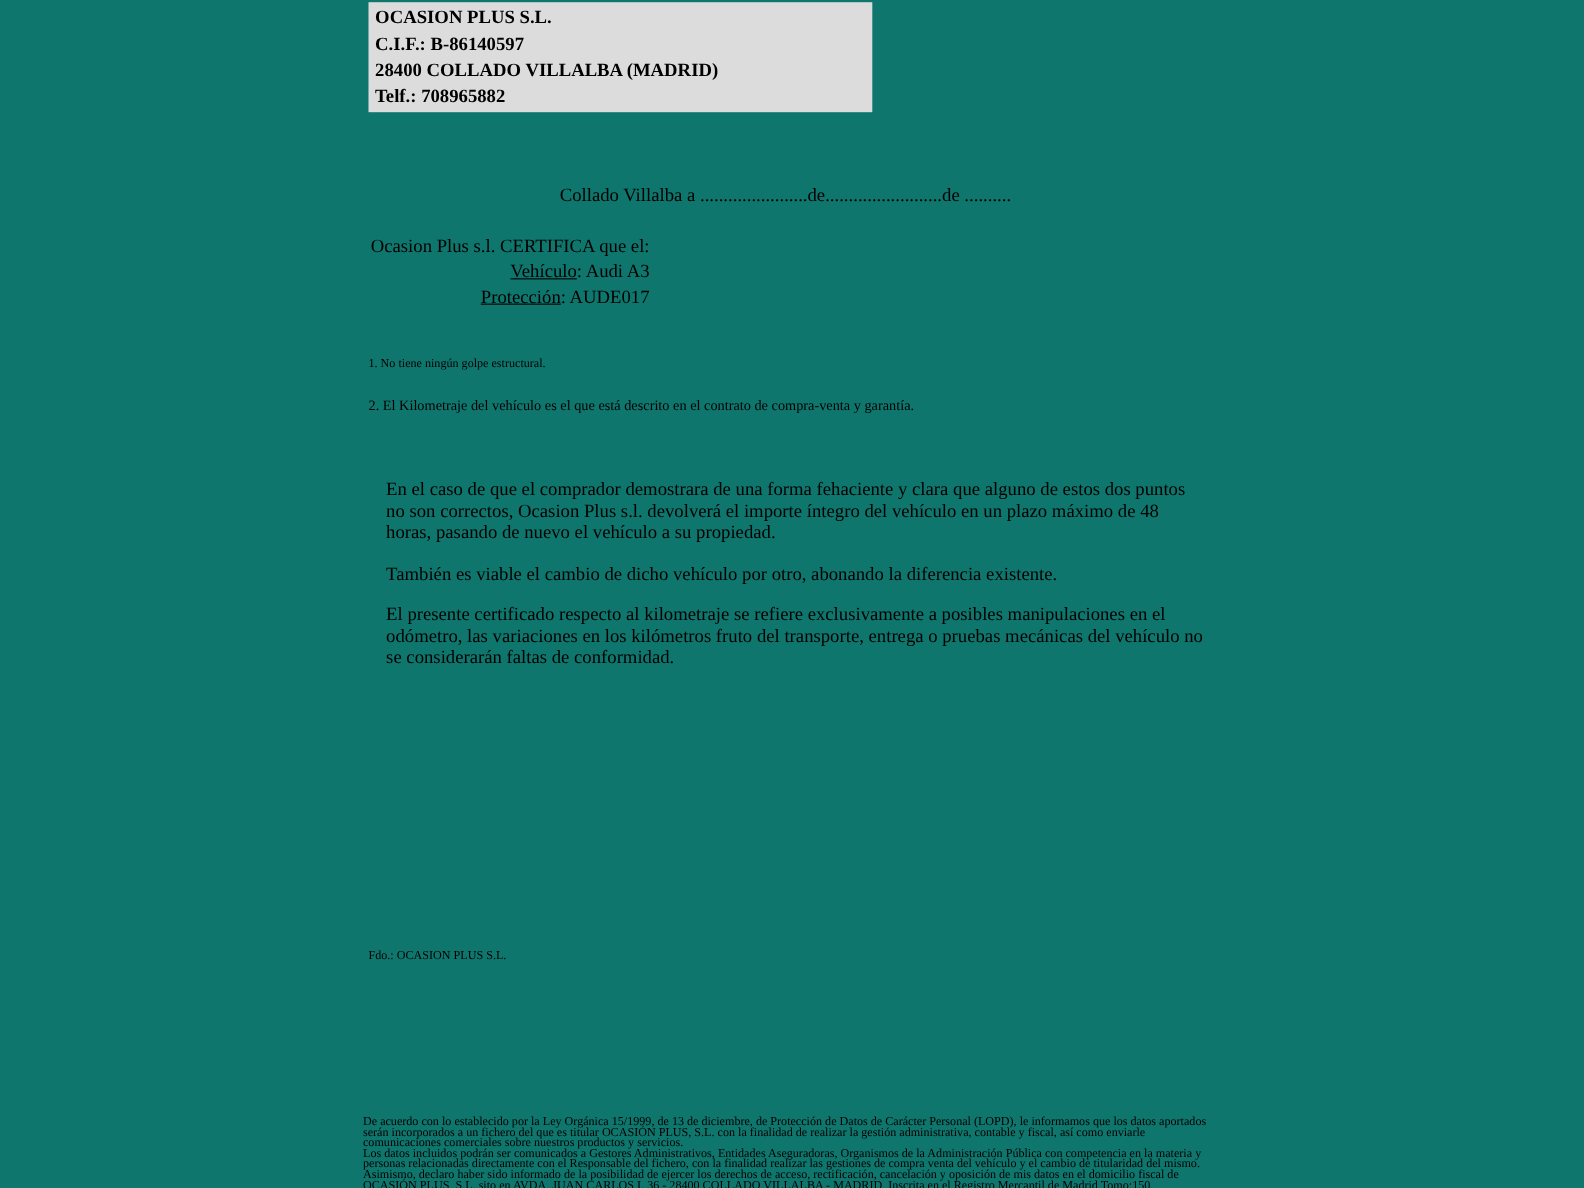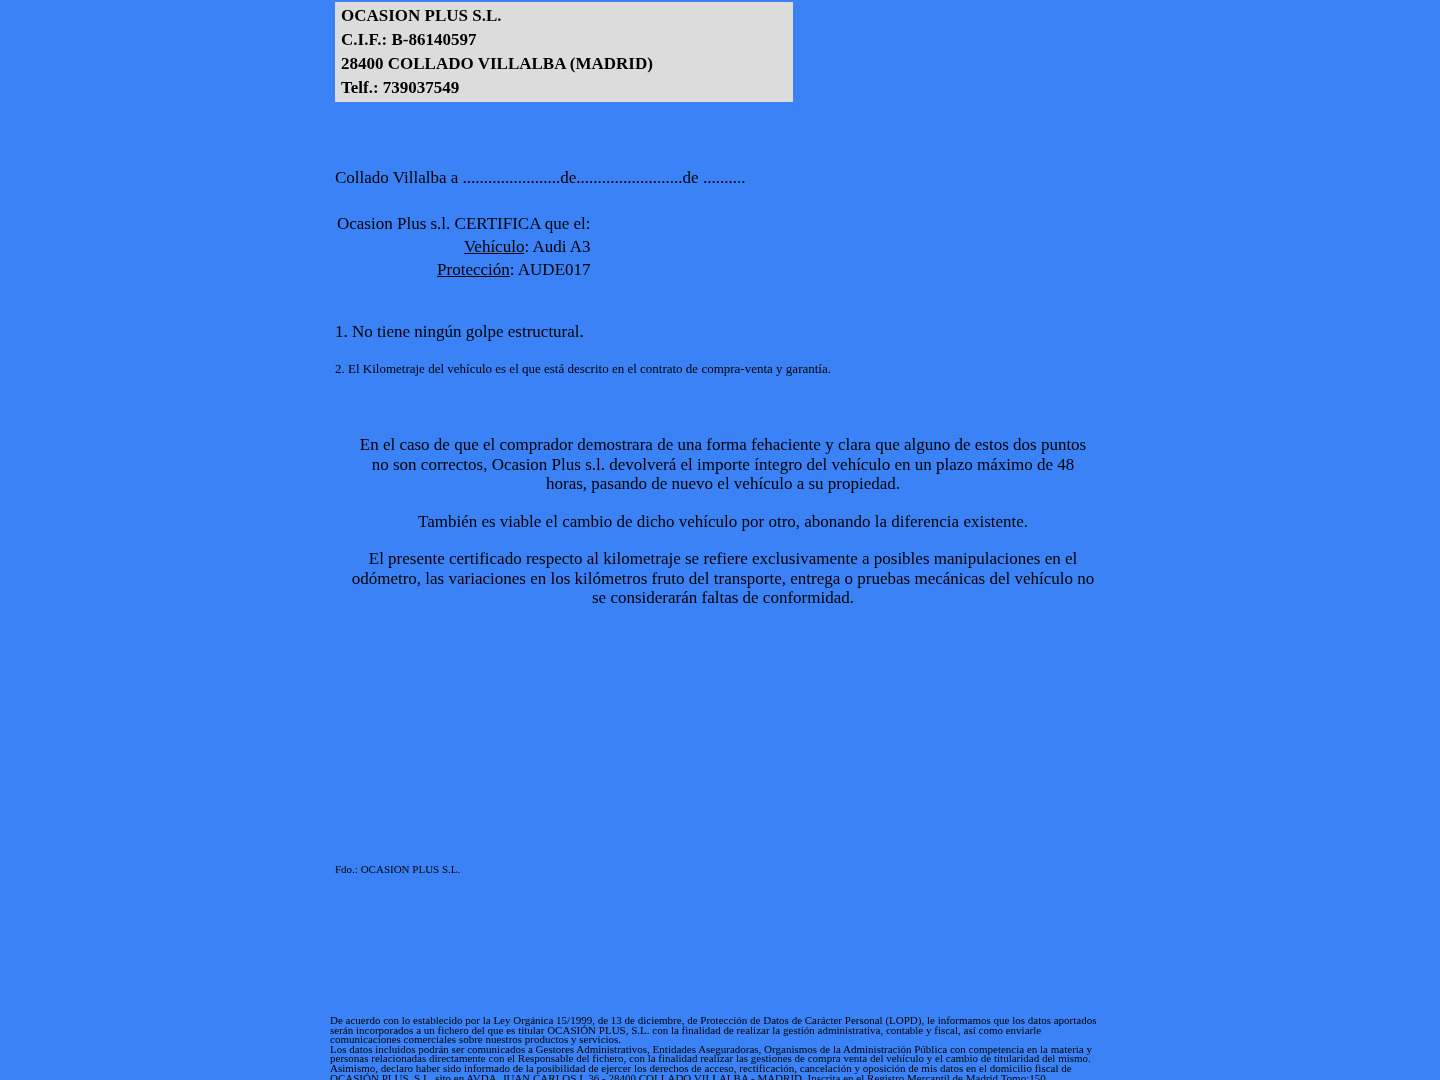--- a/index.html
+++ b/index.html
@@ -1,41 +1,41 @@
 <!DOCTYPE html>
 <html><head>
 <meta charset="utf-8">
 <style>
   html, body { margin: 0; padding: 0; background: #ffffff; }
   body { font-family: "Liberation Serif", serif; color: #000000; }
   .page {
     position: relative;
     width: 1440px;
     height: 1080px;
-    background: #3b82f6;
+    background: #0f766e;
     overflow: hidden;
   }
   .header-box {
     position: absolute;
     left: 335px;
     top: 2px;
     width: 446px;
     background: #dcdcdc;
     padding: 2px 6px;
     font-weight: bold;
     font-size: 17px;
     line-height: 24px;
   }
   .header-line { white-space: nowrap; }
   .date-line {
     position: absolute;
     left: 335px;
     top: 167px;
     width: 758px;
-    text-align: left;
+    text-align: center;
     font-size: 17px;
     line-height: 22px;
   }
   .certify-block {
     position: absolute;
     left: 337px;
     top: 212px;
     font-size: 17px;
     line-height: 23px;
     text-align: right;
@@ -43,40 +43,40 @@
   .field {
     display: inline-block;
     width: 80px;
   }
   .u { text-decoration: underline; }
   .point-1 {
     position: absolute;
     left: 335px;
     top: 322px;
     width: 760px;
-    font-size: 17px;
+    font-size: 11px;
     line-height: 19.5px;
   }
   .point-2 {
     position: absolute;
     left: 335px;
     top: 359px;
     width: 760px;
     font-size: 13px;
     line-height: 19.5px;
   }
   .body-text {
     position: absolute;
     left: 335px;
     top: 435px;
     width: 760px;
     font-size: 17px;
     line-height: 19.5px;
   }
-  .body-text p { margin: 0 0 18px 16px; text-align: center; }
+  .body-text p { margin: 0 0 18px 16px; }
   .signature-line {
     position: absolute;
     left: 335px;
     top: 858px;
     font-size: 11px;
     line-height: 22px;
   }
   .legal-text {
     position: absolute;
     left: 330px;
@@ -89,21 +89,21 @@
 </style>
 </head>
 <body>
 
 <div class="page">
 
   <div class="header-box">
     <div class="header-line">OCASION PLUS S.L.</div>
     <div class="header-line">C.I.F.: B-86140597</div>
     <div class="header-line">28400 COLLADO VILLALBA (MADRID)</div>
-    <div class="header-line">Telf.: 739037549</div>
+    <div class="header-line">Telf.: 708965882</div>
   </div>
 
   <div class="date-line">Collado Villalba a .......................de.........................de ..........</div>
 
   <div class="certify-block">
     <div>Ocasion Plus s.l. CERTIFICA que el:</div>
     <div>
       <span class="field"><span class="u">Vehículo</span></span><span>: Audi A3</span>
     </div>
     <div>

